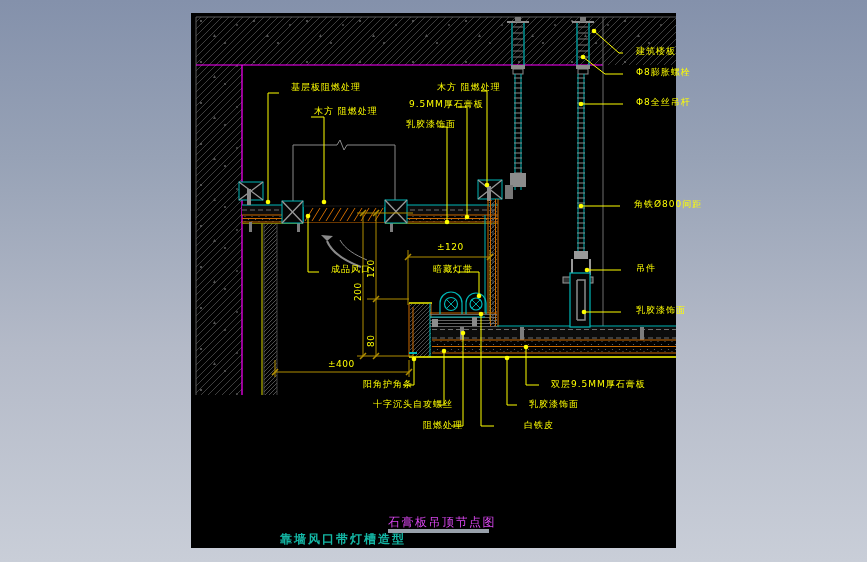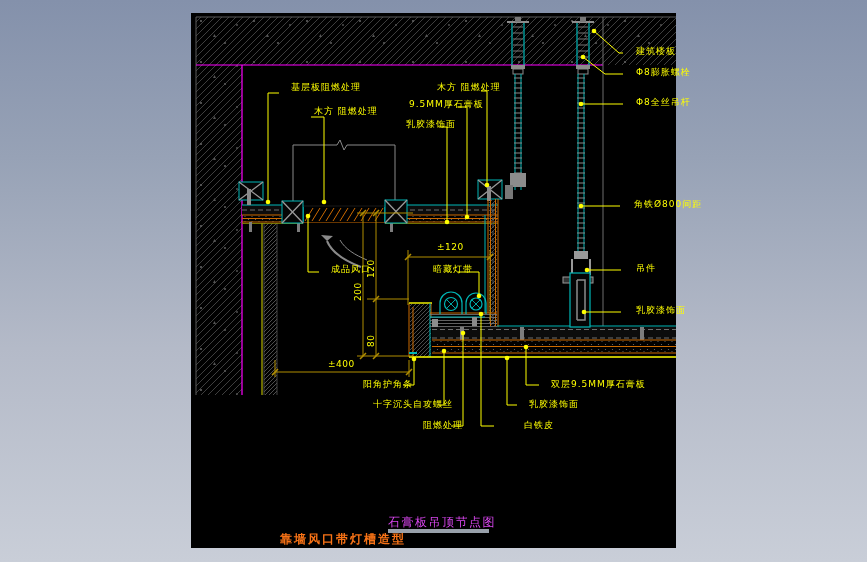--- a/index.html
+++ b/index.html
@@ -9,21 +9,21 @@
     font-family:"DejaVu Sans",sans-serif;
   }
   .canvas{position:absolute;left:191px;top:13px;width:485px;height:535px;background:#000;}
   .lbl{position:absolute;color:#ffff00;font:9px "DejaVu Sans",sans-serif;
        white-space:nowrap;letter-spacing:1px;line-height:10px;padding-left:12px;}
   .dim{position:absolute;color:#ffff00;font:9px "DejaVu Sans",sans-serif;
        white-space:nowrap;letter-spacing:0.5px;line-height:9px;}
   .vdim{transform:rotate(-90deg);transform-origin:0 0;}
   .title-main{position:absolute;color:#d946ef;font:12px "DejaVu Sans",sans-serif;
        letter-spacing:1.5px;white-space:nowrap;}
-  .title-sub{position:absolute;color:#f97316;font:bold 12px "DejaVu Sans",sans-serif;
+  .title-sub{position:absolute;color:#14b8a6;font:bold 12px "DejaVu Sans",sans-serif;
        letter-spacing:2px;white-space:nowrap;}
   .title-bar{position:absolute;background:#99a1ab;}
   svg{position:absolute;left:0;top:0;}
 </style>
 </head>
 <body>
 
 <div class="canvas">
 
 <svg width="485" height="535" viewBox="0 0 485 535">

